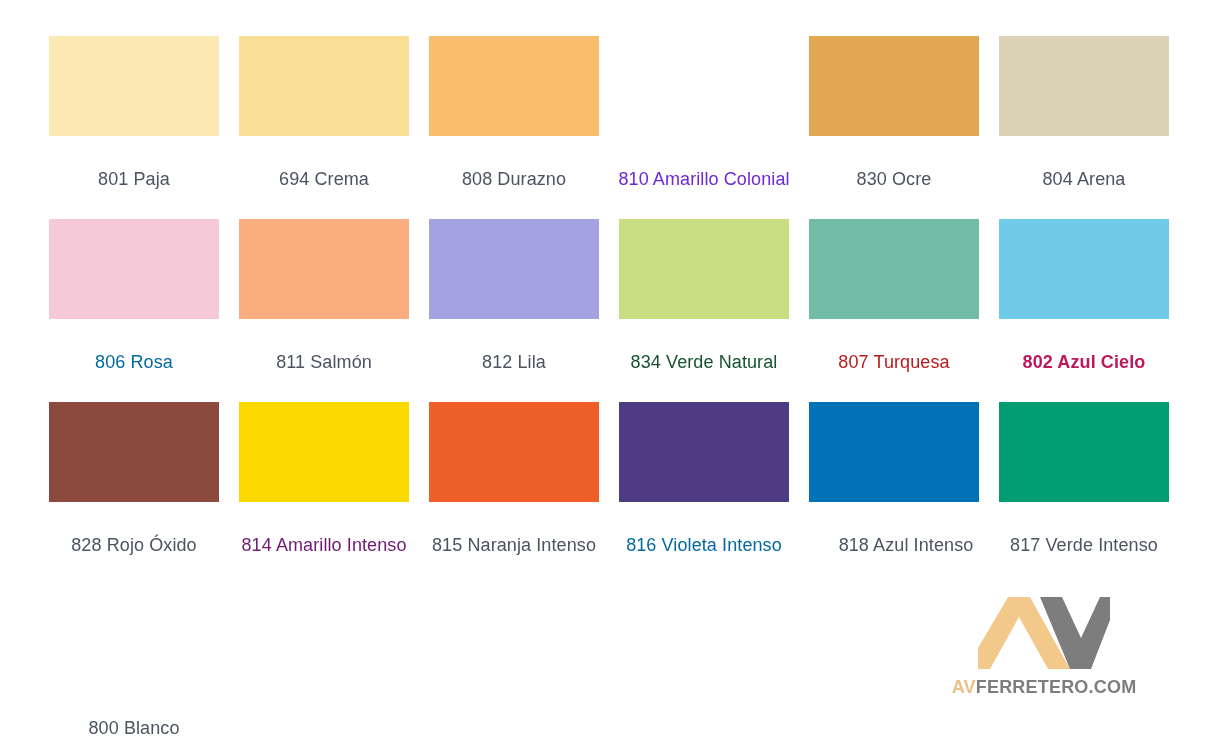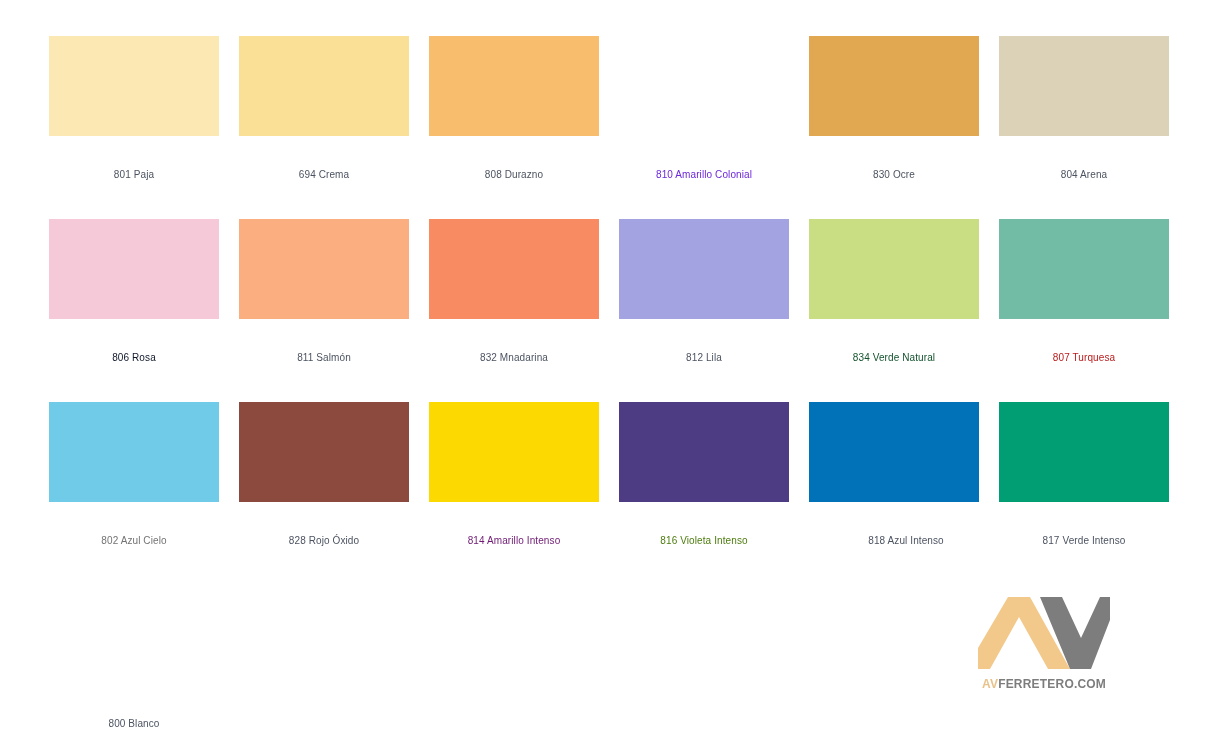--- a/index.html
+++ b/index.html
@@ -48,21 +48,21 @@
     border-radius: 0;
     flex: 0 0 auto;
   }
 
   .swatch-chip.is-blank {
     background: #ffffff !important;
   }
 
   .swatch-label {
     margin-top: 33px;
-    font-size: 10px;
+    font-size: 18px;
     line-height: 1.2;
     color: #4c5361;
     letter-spacing: 0.1px;
     text-align: center;
     white-space: nowrap;
     font-weight: 400;
   }
 
   
   #brand-logo {
@@ -78,21 +78,21 @@
   }
 
   #brand-mark {
     width: 132px;
     height: 82px;
     display: block;
   }
 
   #brand-wordmark {
     margin-top: 4px;
-    font-size: 12px;
+    font-size: 18px;
     font-weight: 700;
     letter-spacing: 0.2px;
     white-space: nowrap;
     line-height: 1;
   }
   #brand-wordmark .wm-av { color: #e8c28a; }
   #brand-wordmark .wm-rest { color: #7d7d7d; }
 </style>
 </head>
 <body style="background: rgb(255, 255, 255);">
@@ -119,57 +119,57 @@
       <div class="swatch-cell">
         <div class="swatch-chip" style="background: rgb(226, 168, 81); width: 170px; height: 100px;"></div>
         <div class="swatch-label" style="color: rgb(76, 83, 97);">830 Ocre</div>
       </div>
       <div class="swatch-cell">
         <div class="swatch-chip" style="background: rgb(220, 210, 184); width: 170px; height: 100px;"></div>
         <div class="swatch-label" style="color: rgb(76, 83, 97);">804 Arena</div>
       </div>
       <div class="swatch-cell">
         <div class="swatch-chip" style="background: rgb(245, 201, 216); width: 170px; height: 100px;"></div>
-        <div class="swatch-label" style="color: #0f172a;">806 Rosa</div>
+        <div class="swatch-label" style="color: #0369a1;">806 Rosa</div>
       </div>
       <div class="swatch-cell">
         <div class="swatch-chip" style="background: rgb(251, 174, 128); width: 170px; height: 100px;"></div>
         <div class="swatch-label" style="color: rgb(76, 83, 97);">811 Salmón</div>
-      </div>
-      <div class="swatch-cell">
-        <div class="swatch-chip" style="background: rgb(249, 139, 98); width: 170px; height: 100px;"></div>
-        <div class="swatch-label" style="color: rgb(76, 83, 97);">832 Mnadarina</div>
       </div>
       <div class="swatch-cell">
         <div class="swatch-chip" style="background: rgb(162, 163, 224); width: 170px; height: 100px;"></div>
         <div class="swatch-label" style="color: rgb(76, 83, 97);">812 Lila</div>
       </div>
       <div class="swatch-cell">
         <div class="swatch-chip" style="background: rgb(201, 222, 131); width: 170px; height: 100px;"></div>
         <div class="swatch-label" style="color: #14532d;">834 Verde Natural</div>
       </div>
       <div class="swatch-cell">
         <div class="swatch-chip" style="background: rgb(114, 187, 164); width: 170px; height: 100px;"></div>
         <div class="swatch-label" style="color: #b91c1c;">807 Turquesa</div>
       </div>
       <div class="swatch-cell">
         <div class="swatch-chip" style="background: rgb(111, 203, 232); width: 170px; height: 100px;"></div>
-        <div class="swatch-label" style="color: #737373;">802 Azul Cielo</div>
+        <div class="swatch-label" style="color: #be185d; font-weight: bold;">802 Azul Cielo</div>
       </div>
       <div class="swatch-cell">
         <div class="swatch-chip" style="background: rgb(140, 74, 63); width: 170px; height: 100px;"></div>
         <div class="swatch-label" style="color: rgb(76, 83, 97);">828 Rojo Óxido</div>
       </div>
       <div class="swatch-cell">
         <div class="swatch-chip" style="background: rgb(252, 217, 0); width: 170px; height: 100px;"></div>
         <div class="swatch-label" style="color: #701a75;">814 Amarillo Intenso</div>
       </div>
       <div class="swatch-cell">
+        <div class="swatch-chip" style="background: rgb(239, 95, 41); width: 170px; height: 100px;"></div>
+        <div class="swatch-label" style="color: rgb(76, 83, 97);">815 Naranja Intenso</div>
+      </div>
+      <div class="swatch-cell">
         <div class="swatch-chip" style="background: rgb(77, 60, 131); width: 170px; height: 100px;"></div>
-        <div class="swatch-label" style="color: #4d7c0f;">816 Violeta Intenso</div>
+        <div class="swatch-label" style="color: #0369a1;">816 Violeta Intenso</div>
       </div>
       <div class="swatch-cell">
         <div class="swatch-chip" style="background: rgb(2, 114, 184); width: 170px; height: 100px;"></div>
         <div class="swatch-label" style="color: rgb(76, 83, 97); margin-left: 24px;">818 Azul Intenso</div>
       </div>
       <div class="swatch-cell">
         <div class="swatch-chip" style="background: rgb(2, 158, 115); width: 170px; height: 100px;"></div>
         <div class="swatch-label" style="color: rgb(76, 83, 97);">817 Verde Intenso</div>
       </div>
       <div class="swatch-cell">

